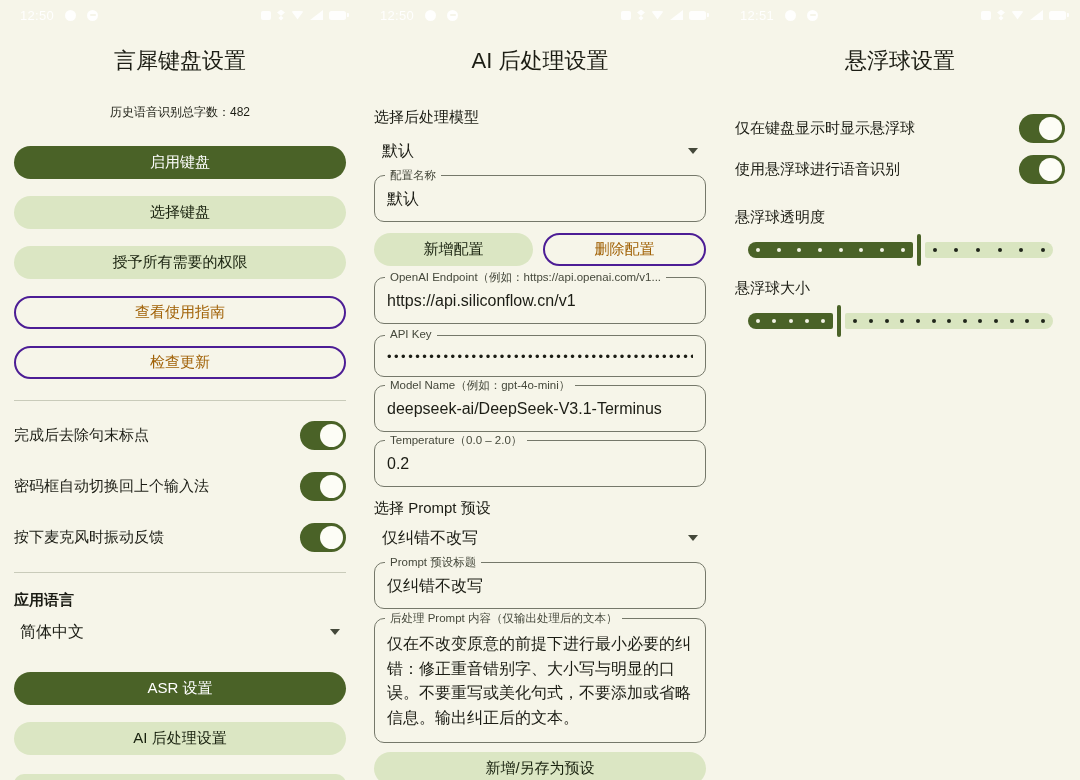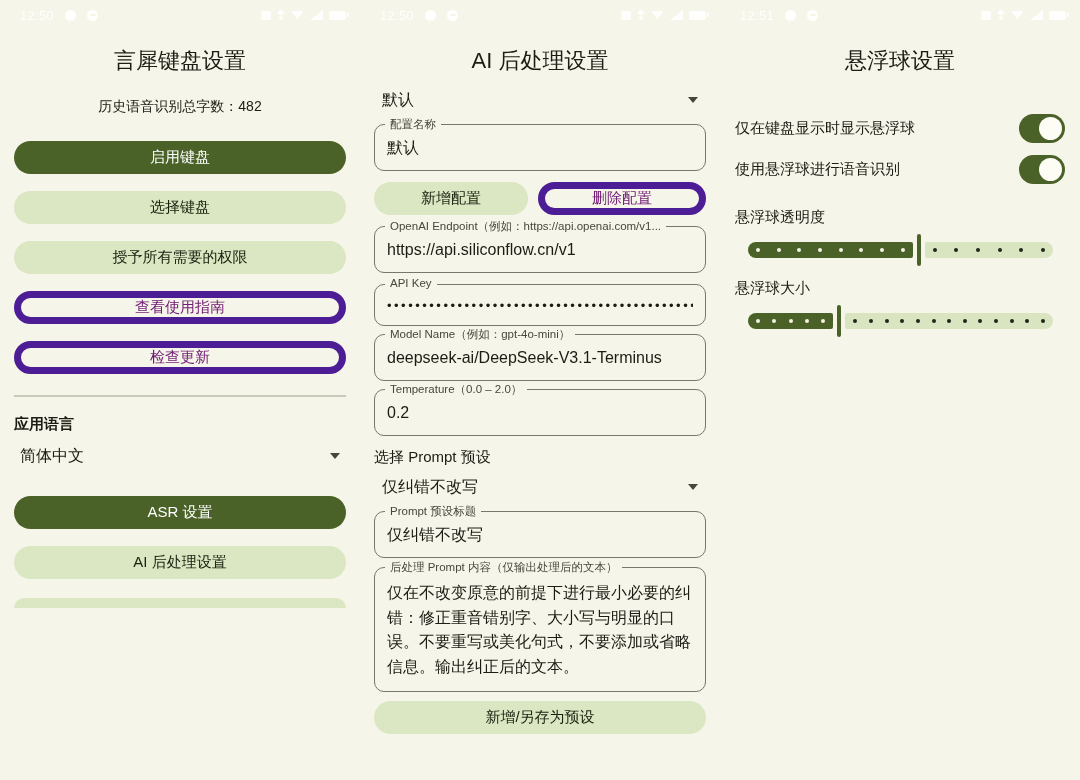--- a/index.html
+++ b/index.html
@@ -24,21 +24,21 @@
   .ic-wifi { width:13px; height:9px; clip-path:polygon(50% 100%,0 0,100% 0); border-radius:3px; }
   .ic-signal { width:13px; height:10px; clip-path:polygon(0 100%,100% 100%,100% 0); }
   .ic-batt { width:17px; height:9px; border-radius:2.5px; position:relative; }
   .ic-batt::after { content:""; position:absolute; right:-2.5px; top:2.5px; width:2px; height:4px; background:rgba(255,255,255,.9); border-radius:0 1px 1px 0; }
 
   
   .title { text-align:center; font-size:22px; font-weight:500; color:#1c1d14; margin-top:16px; height:30px; line-height:30px; }
   .btn { height:33px; border-radius:17px; display:flex; align-items:center; justify-content:center; font-size:15px; font-weight:500; cursor:pointer; }
   .btn.filled   { background:#4a6227; color:#ffffff; }
   .btn.tonal    { background:#dbe6c3; color:#18210e; }
-  .btn.outlined { background:transparent; border:7px solid #4c1d95; color:#701a75; }
+  .btn.outlined { background:transparent; border:2px solid #4c1d95; color:#a16207; }
   .divider { height:1px; background:#c9cbba; margin:0 14px; }
   .caret { width:0; height:0; border-left:5px solid transparent; border-right:5px solid transparent; border-top:6px solid #44483a; flex:none; }
   .dropdown { display:flex; align-items:center; justify-content:space-between; height:24px; cursor:pointer; }
   .dropdown .dd-value { font-size:16px; color:#1b1c14; }
 
   
   .toggle-row { display:flex; align-items:center; justify-content:space-between; }
   .toggle-row .row-label { font-size:15px; color:#1b1c14; }
   .switch { width:46px; height:29px; border-radius:15px; position:relative; flex:none; cursor:pointer; }
   .switch.on  { background:#4a6227; }
@@ -56,21 +56,21 @@
   
   .slider { display:flex; align-items:center; height:34px; margin:0 27px 0 28px; }
   .track-active { height:16px; background:#4a6227; border-radius:8px 2px 2px 8px; display:flex; align-items:center; justify-content:space-between; padding:0 8px; flex:none; }
   .track-inactive { height:16px; background:#d9e5c0; border-radius:2px 8px 8px 2px; display:flex; align-items:center; justify-content:space-between; padding:0 8px; flex:1; }
   .handle { width:4px; height:32px; background:#4a6227; border-radius:2px; margin:0 4px; flex:none; }
   .tick { width:4px; height:4px; border-radius:50%; flex:none; }
   .tick-a { background:#f3f3e4; }
   .tick-i { background:#20261a; }
 
   
-  .kb-subtitle { text-align:center; font-size:14px; color:#1c1d14; margin-top:22px; }
+  .kb-subtitle { text-align:center; font-size:12px; color:#1c1d14; margin-top:28px; }
   .kb-buttons { margin:25px 14px 0; display:flex; flex-direction:column; gap:17px; }
   .kb-toggles { padding:9px 14px; }
   .kb-toggles .toggle-row { height:51px; }
   .kb-divider-top { margin-top:21px; }
   .kb-lang-label { font-size:15px; font-weight:700; color:#1b1c14; margin:18px 14px 0; }
   .kb-lang-dd { margin:10px 20px 0 20px; }
   .kb-nav { margin:28px 14px 0; }
   .kb-nav .btn + .btn { margin-top:17px; }
   .kb-sliver { height:10px; border-radius:17px 17px 0 0; background:#dbe6c3; margin:19px 14px 0; }
 
@@ -116,20 +116,40 @@
   <div class="kb-buttons">
     <div class="btn filled">启用键盘</div>
     <div class="btn tonal">选择键盘</div>
     <div class="btn tonal">授予所有需要的权限</div>
     <div class="btn outlined">查看使用指南</div>
     <div class="btn outlined">检查更新</div>
   </div>
 
   <div class="divider kb-divider-top"></div>
 
+  <div class="kb-toggles">
+    <div class="toggle-row">
+      <span class="row-label">完成后去除句末标点</span>
+      <span class="switch on">
+          <span class="thumb"></span>
+        </span>
+    </div>
+    <div class="toggle-row">
+      <span class="row-label">密码框自动切换回上个输入法</span>
+      <span class="switch on">
+          <span class="thumb"></span>
+        </span>
+    </div>
+    <div class="toggle-row">
+      <span class="row-label">按下麦克风时振动反馈</span>
+      <span class="switch on">
+          <span class="thumb"></span>
+        </span>
+    </div>
+  </div>
 
   <div class="divider"></div>
 
   <div class="kb-lang-label">应用语言</div>
   <div class="dropdown kb-lang-dd">
     <span class="dd-value">简体中文</span>
     <span class="caret"></span>
   </div>
 
   <div class="kb-nav">
@@ -148,20 +168,21 @@
       <span class="ic ic-grid"></span>
       <span class="ic ic-bt"></span>
       <span class="ic ic-wifi"></span>
       <span class="ic ic-signal"></span>
       <span class="ic ic-batt"></span>
     </span>
   </div>
 
   <div class="title">AI 后处理设置</div>
 
+  <div class="ai-label">选择后处理模型</div>
   <div class="dropdown ai-dd">
     <span class="dd-value">默认</span>
     <span class="caret"></span>
   </div>
 
   <div class="field ai-field-name">
     <span class="field-label">配置名称</span>
     <div class="field-value">默认</div>
   </div>
 

